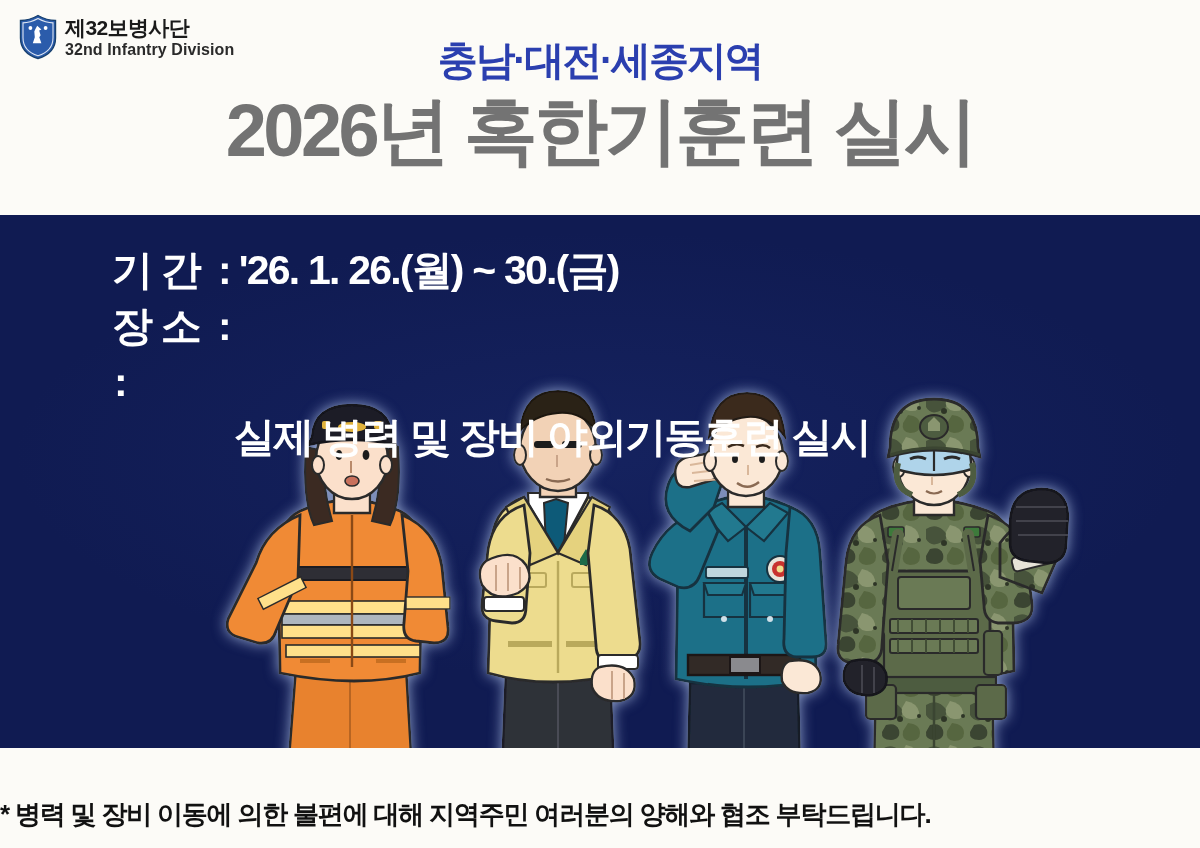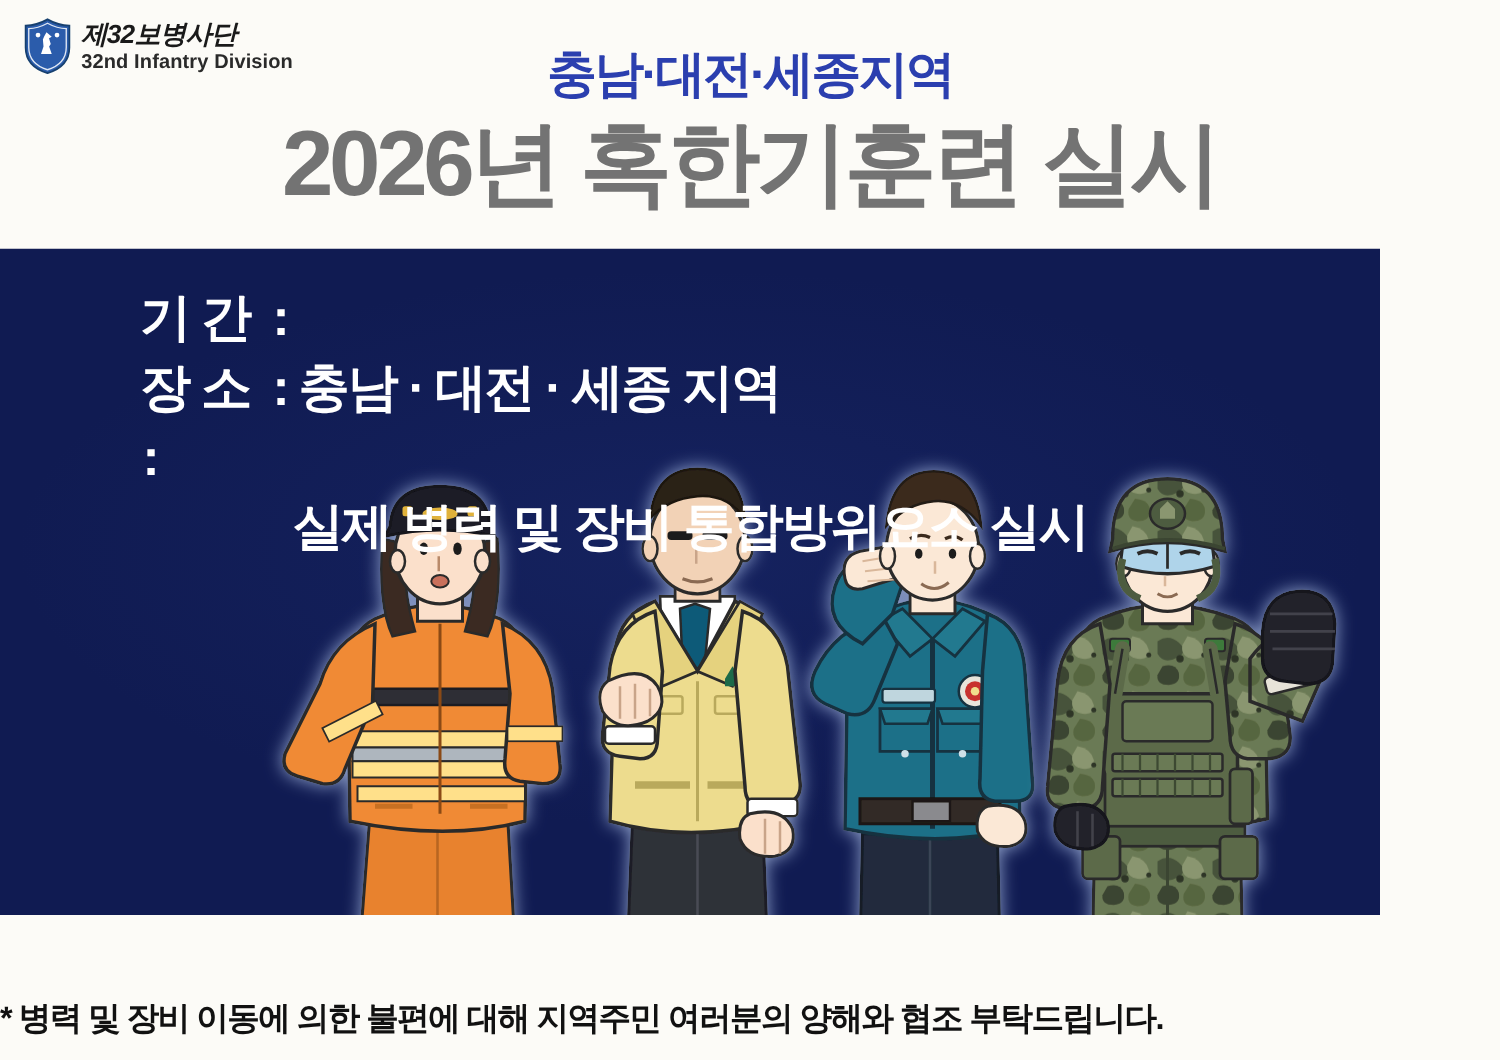--- a/index.html
+++ b/index.html
@@ -34,21 +34,20 @@
     gap: 7px;
   }
   #brand .shield-wrap { width: 40px; height: 46px; display: block; }
   #brand .brand-text { display: flex; flex-direction: column; line-height: 1; }
   #brand .brand-ko {
     font-size: 21px;
     font-weight: 700;
     color: #1A1A1A;
     letter-spacing: -0.6px;
     white-space: nowrap;
-    font-style: italic;
   }
   #brand .brand-en {
     margin-top: 4px;
     font-size: 16px;
     font-weight: 700;
     color: #2A2A2A;
     letter-spacing: 0.1px;
     white-space: nowrap;
   }
 
@@ -72,22 +71,22 @@
     font-weight: 800;
     color: #737373;
     letter-spacing: -3.5px;
     line-height: 1.05;
     white-space: nowrap;
   }
 
   
   #navy-panel {
     position: absolute;
-    left: 0; top: 199px;
-    width: 1104px;
+    left: 0; top: 215px;
+    width: 1200px;
     height: 533px;
     background: #101B52;
     overflow: hidden;
   }
   #navy-panel::after {
     
     content: "";
     position: absolute;
     left: 0; top: 0; right: 0; bottom: 0;
     background: radial-gradient(ellipse 70% 60% at 50% 45%,
@@ -184,31 +183,31 @@
       <div id="main-title">2026년 혹한기훈련 실시</div>
     </div>
   </div>
 
   <div id="navy-panel">
 
     <div id="info-list">
       <div class="info-row">
         <span class="info-label">기 간</span>
         <span class="info-colon">:</span>
+        <span class="info-value">'26. 1. 26.(월) ~ 30.(금)</span>
       </div>
       <div class="info-row">
         <span class="info-label">장 소</span>
         <span class="info-colon">:</span>
-        <span class="info-value">충남 · 대전 · 세종 지역</span>
       </div>
       <div class="info-row">
         <span class="info-colon">:</span>
       </div>
       <div class="info-row">
-        <span class="info-cont">실제 병력 및 장비 통합방위요소 실시</span>
+        <span class="info-cont">실제 병력 및 장비 야외기동훈련 실시</span>
       </div>
     </div>
 
     <div id="figures">
       <svg width="1200" height="533" viewBox="0 0 1200 533" aria-hidden="true">
         <defs>
           <filter id="glow" x="-30%" y="-30%" width="160%" height="160%">
             <feGaussianBlur stdDeviation="7" result="b"></feGaussianBlur>
             <feFlood flood-color="#b9cdf2" flood-opacity="0.75"></feFlood>
             <feComposite in2="b" operator="in"></feComposite>

